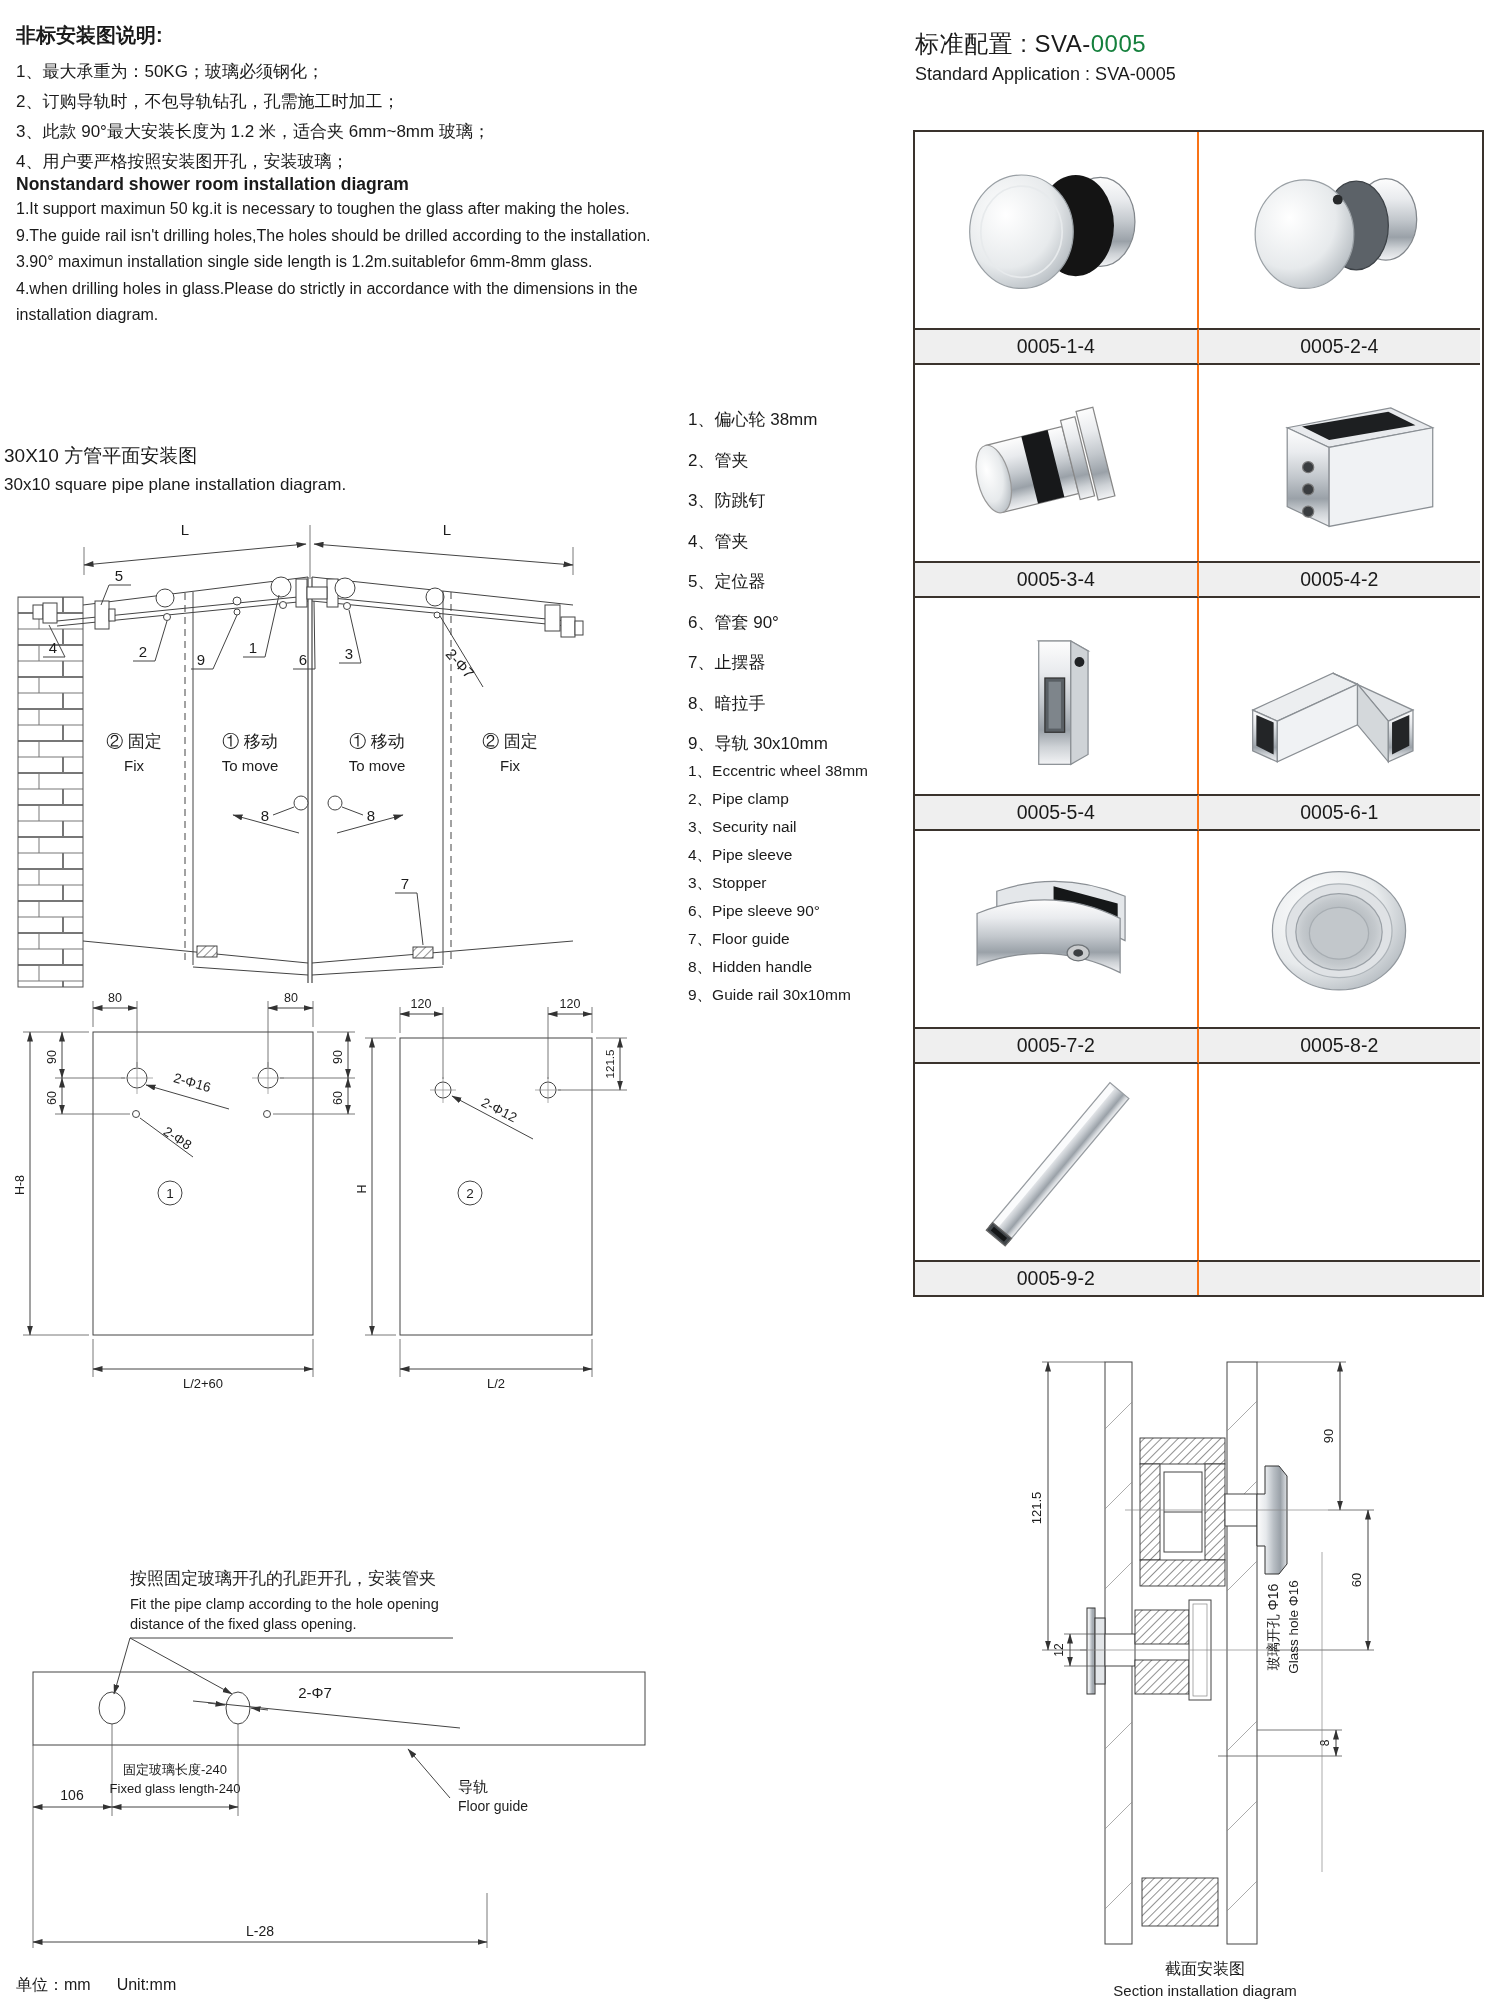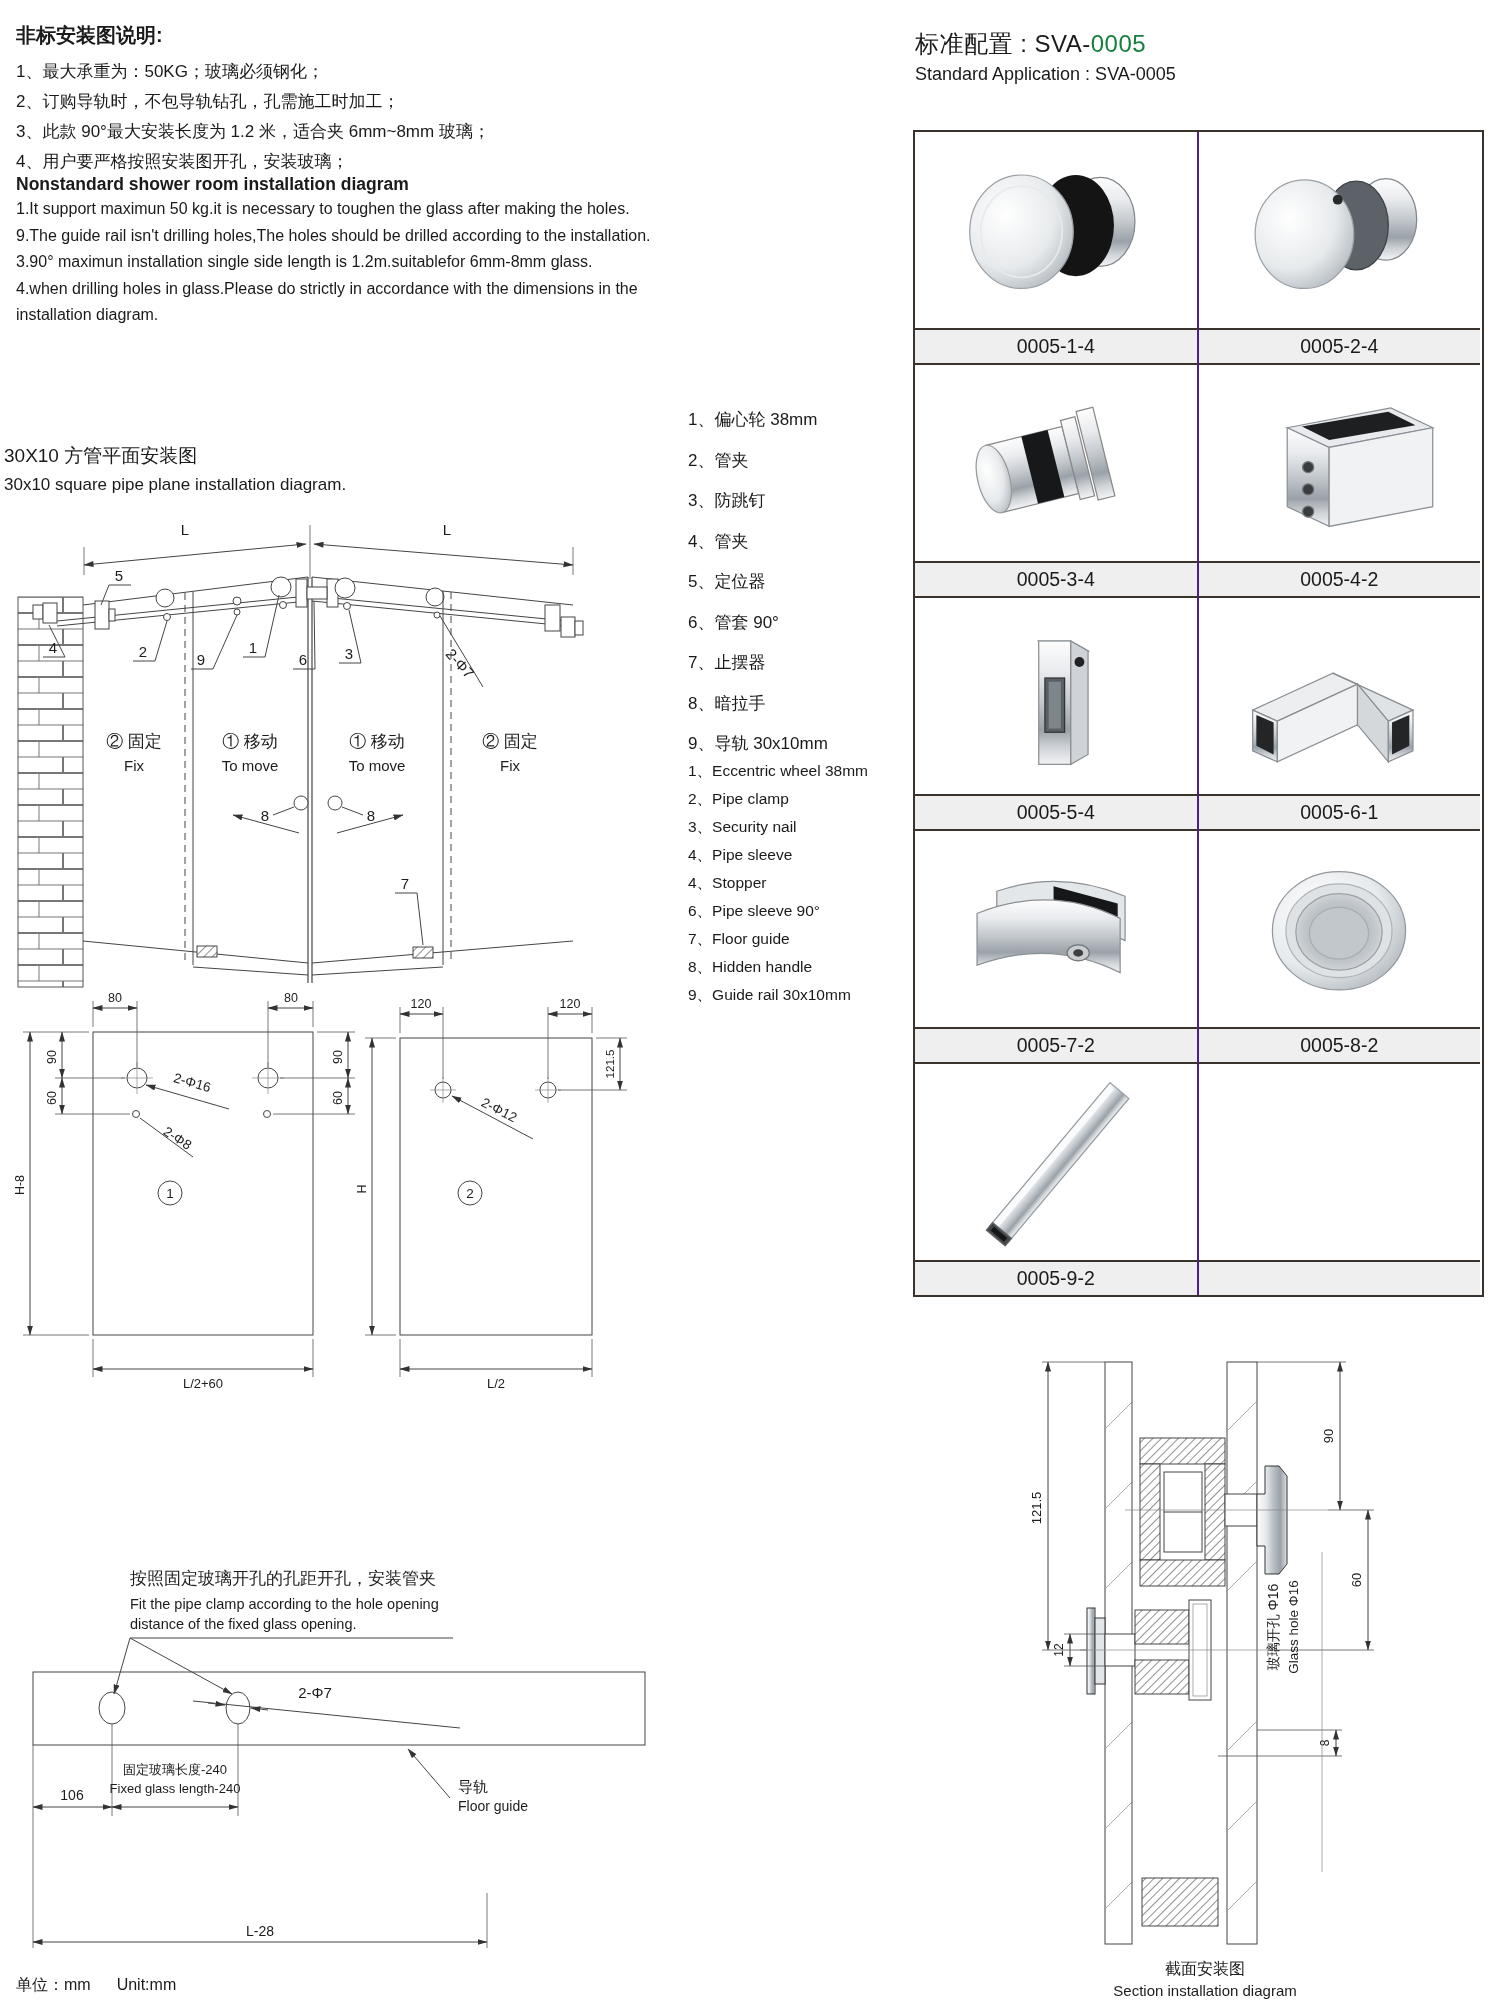--- a/index.html
+++ b/index.html
@@ -15,21 +15,21 @@
   .red{color:#15803d}
   .ptitle-cn{font-size:19px}
   .ptitle-en{font-size:17px;margin-top:6px}
   .plist-cn div{font-size:17px;line-height:40.5px;white-space:nowrap}
   .plist-en div{font-size:15.5px;line-height:28px;white-space:nowrap}
   .unit{font-size:16px}
   .unit span{margin-right:26px}
   
   .ptable{left:913px;top:130px;width:567px;border:2px solid #3a332d;background:#fff}
   .prow{display:flex}
-  .prow > div:first-child{border-right:2px solid #4c1d95}
+  .prow > div:first-child{border-right:2px solid #f97316}
   .pimg{width:281.5px;height:196px;display:flex;align-items:center;justify-content:center;overflow:hidden}
   .plbl{width:281.5px;height:33px;background:#efefef;display:flex;align-items:center;justify-content:center;
         font-size:19.5px;border-top:2px solid #3a332d;border-bottom:2px solid #3a332d}
   .plast .plbl{border-bottom:none}
   
   svg text{fill:#1c1c1c;font-family:"Liberation Sans",sans-serif}
   .ln{stroke:#444;stroke-width:1;fill:none}
   .ln2{stroke:#444;stroke-width:1.2;fill:none}
   .ext{stroke:#555;stroke-width:.8;fill:none}
   .dim{stroke:#444;stroke-width:1;fill:none;marker-start:url(#mS);marker-end:url(#mE)}
@@ -368,21 +368,21 @@
   <div>6、管套 90°</div>
   <div>7、止摆器</div>
   <div>8、暗拉手</div>
   <div>9、导轨 30x10mm</div>
 </div>
 <div class="abs plist-en" style="left:688px;top:757px">
   <div>1、Eccentric wheel 38mm</div>
   <div>2、Pipe clamp</div>
   <div>3、Security nail</div>
   <div>4、Pipe sleeve</div>
-  <div>4、Stopper</div>
+  <div>3、Stopper</div>
   <div>6、Pipe sleeve 90°</div>
   <div>7、Floor guide</div>
   <div>8、Hidden handle</div>
   <div>9、Guide rail 30x10mm</div>
 </div>
 
 <svg class="abs" style="left:15px;top:975px" width="630" height="450" viewBox="0 0 630 450">
 
   <g>
     <rect class="ln" x="78" y="57" width="220" height="303"></rect>

